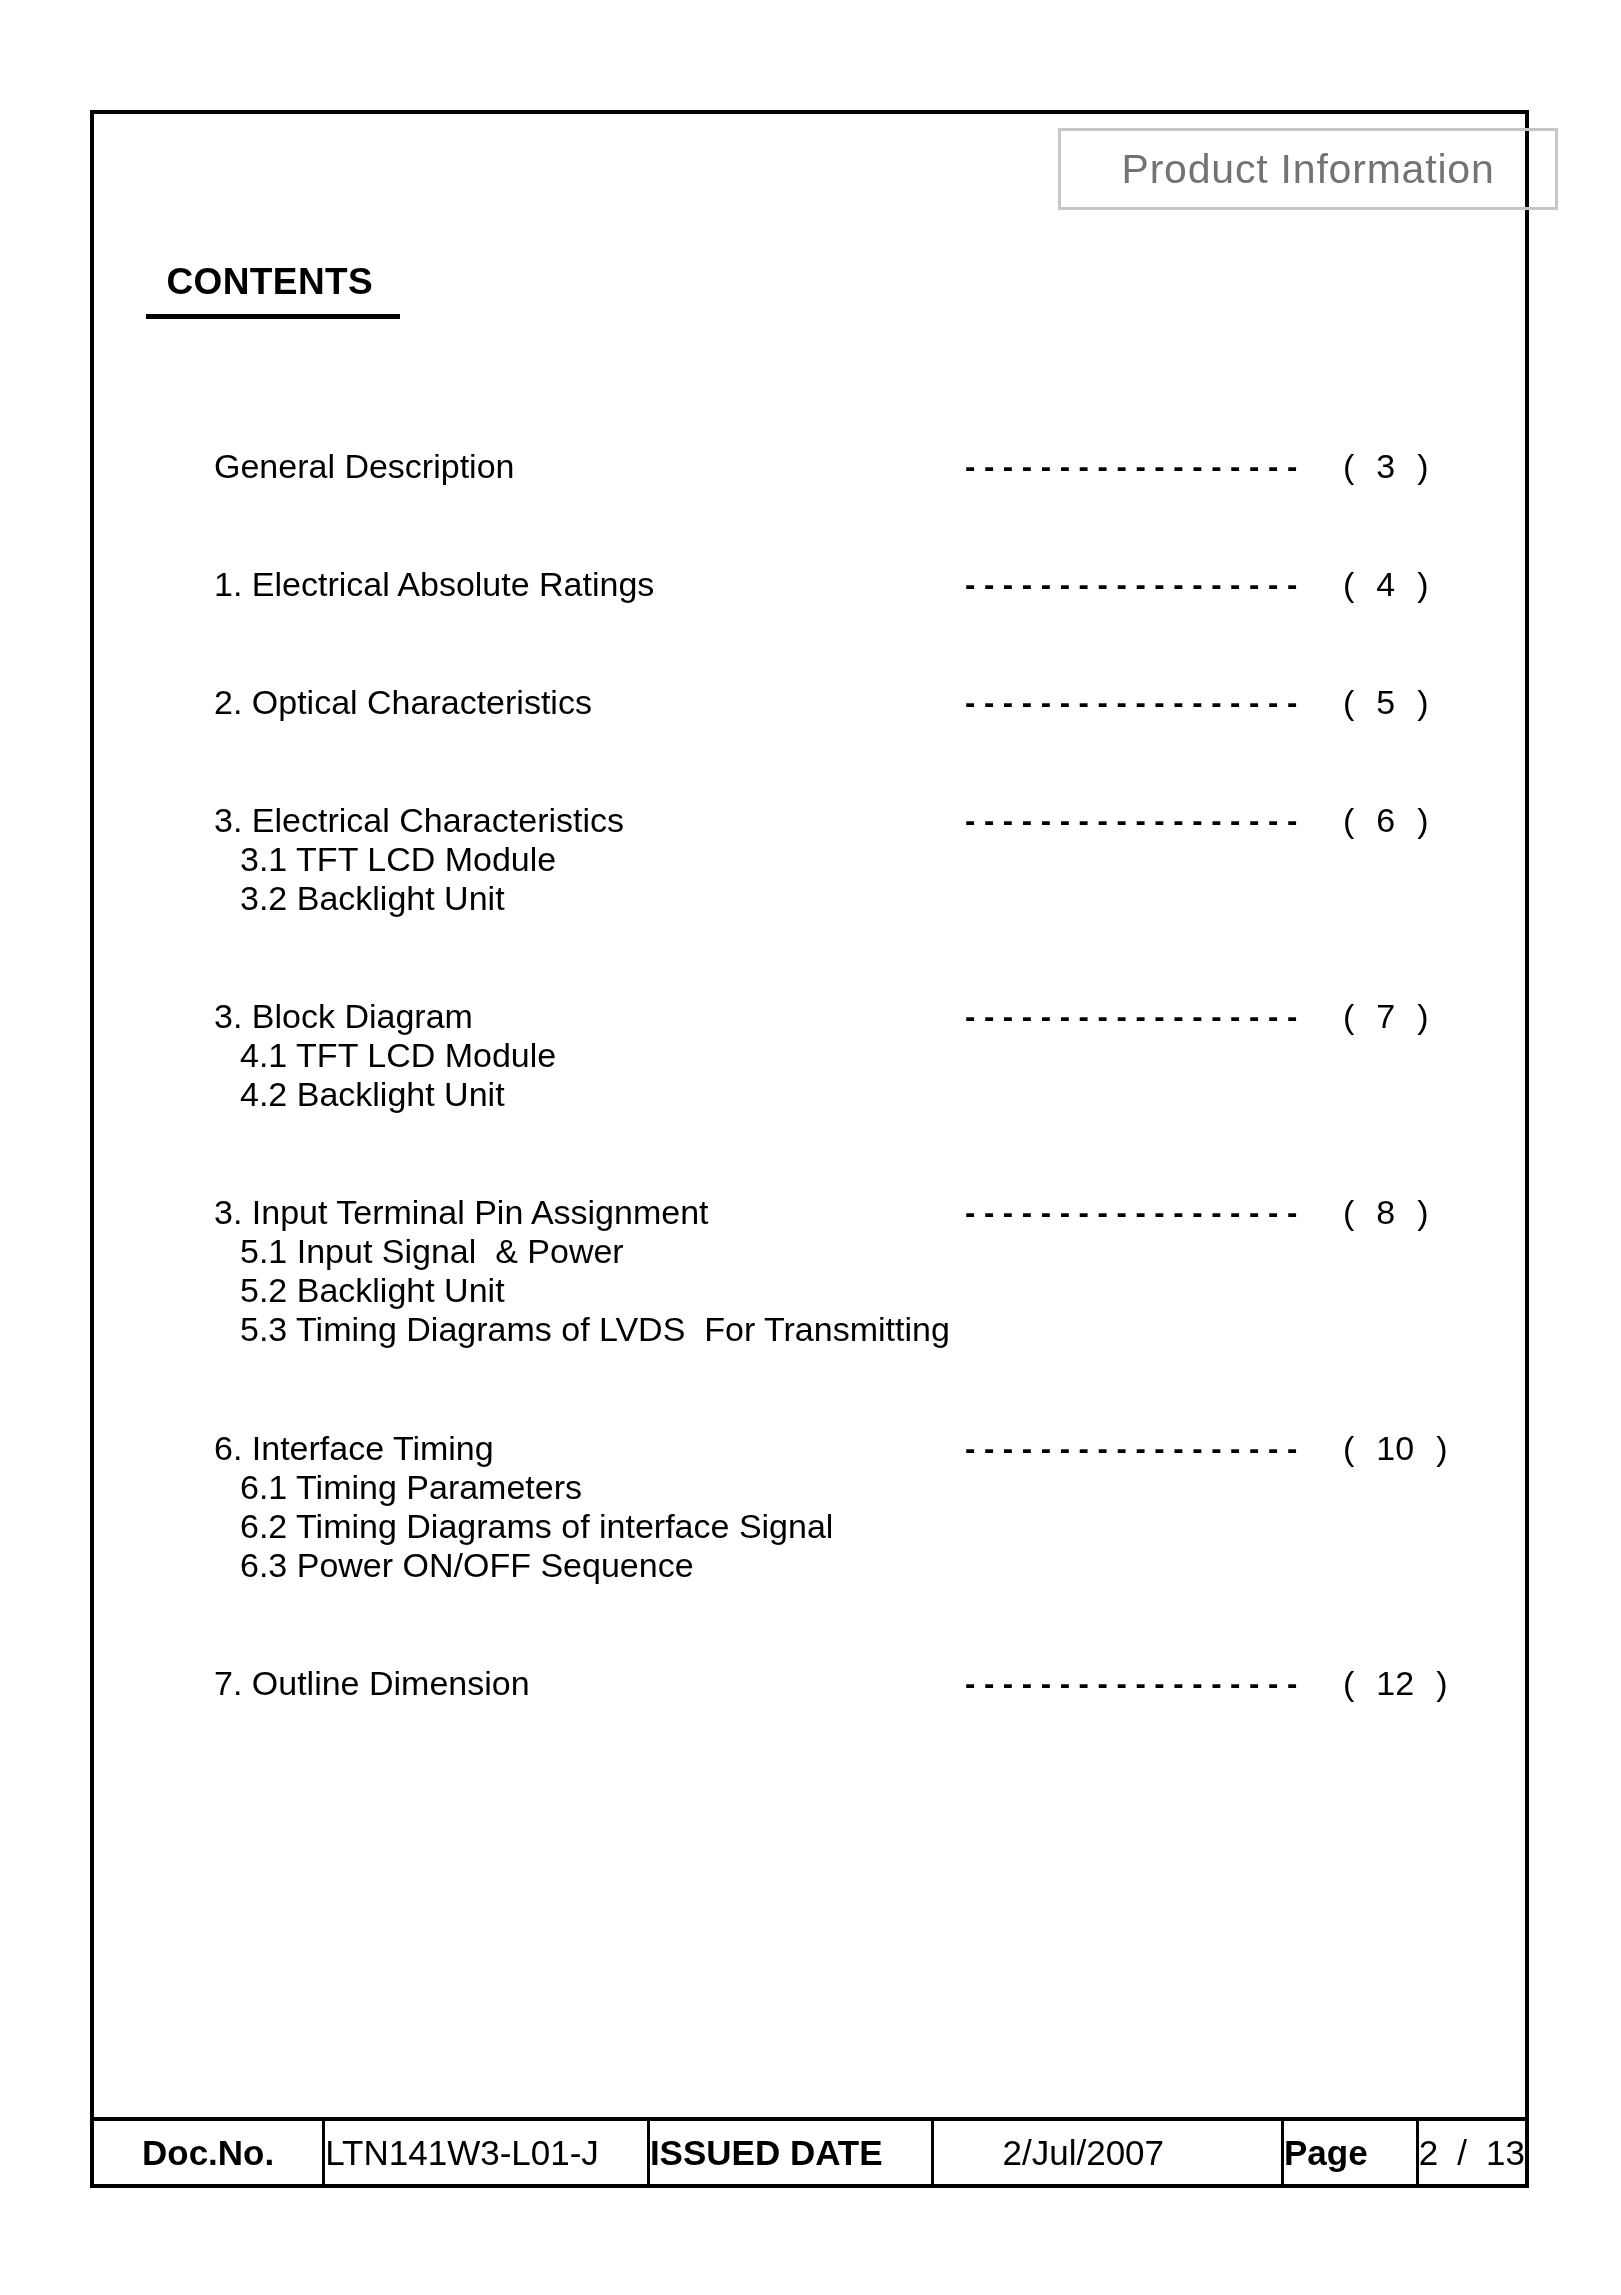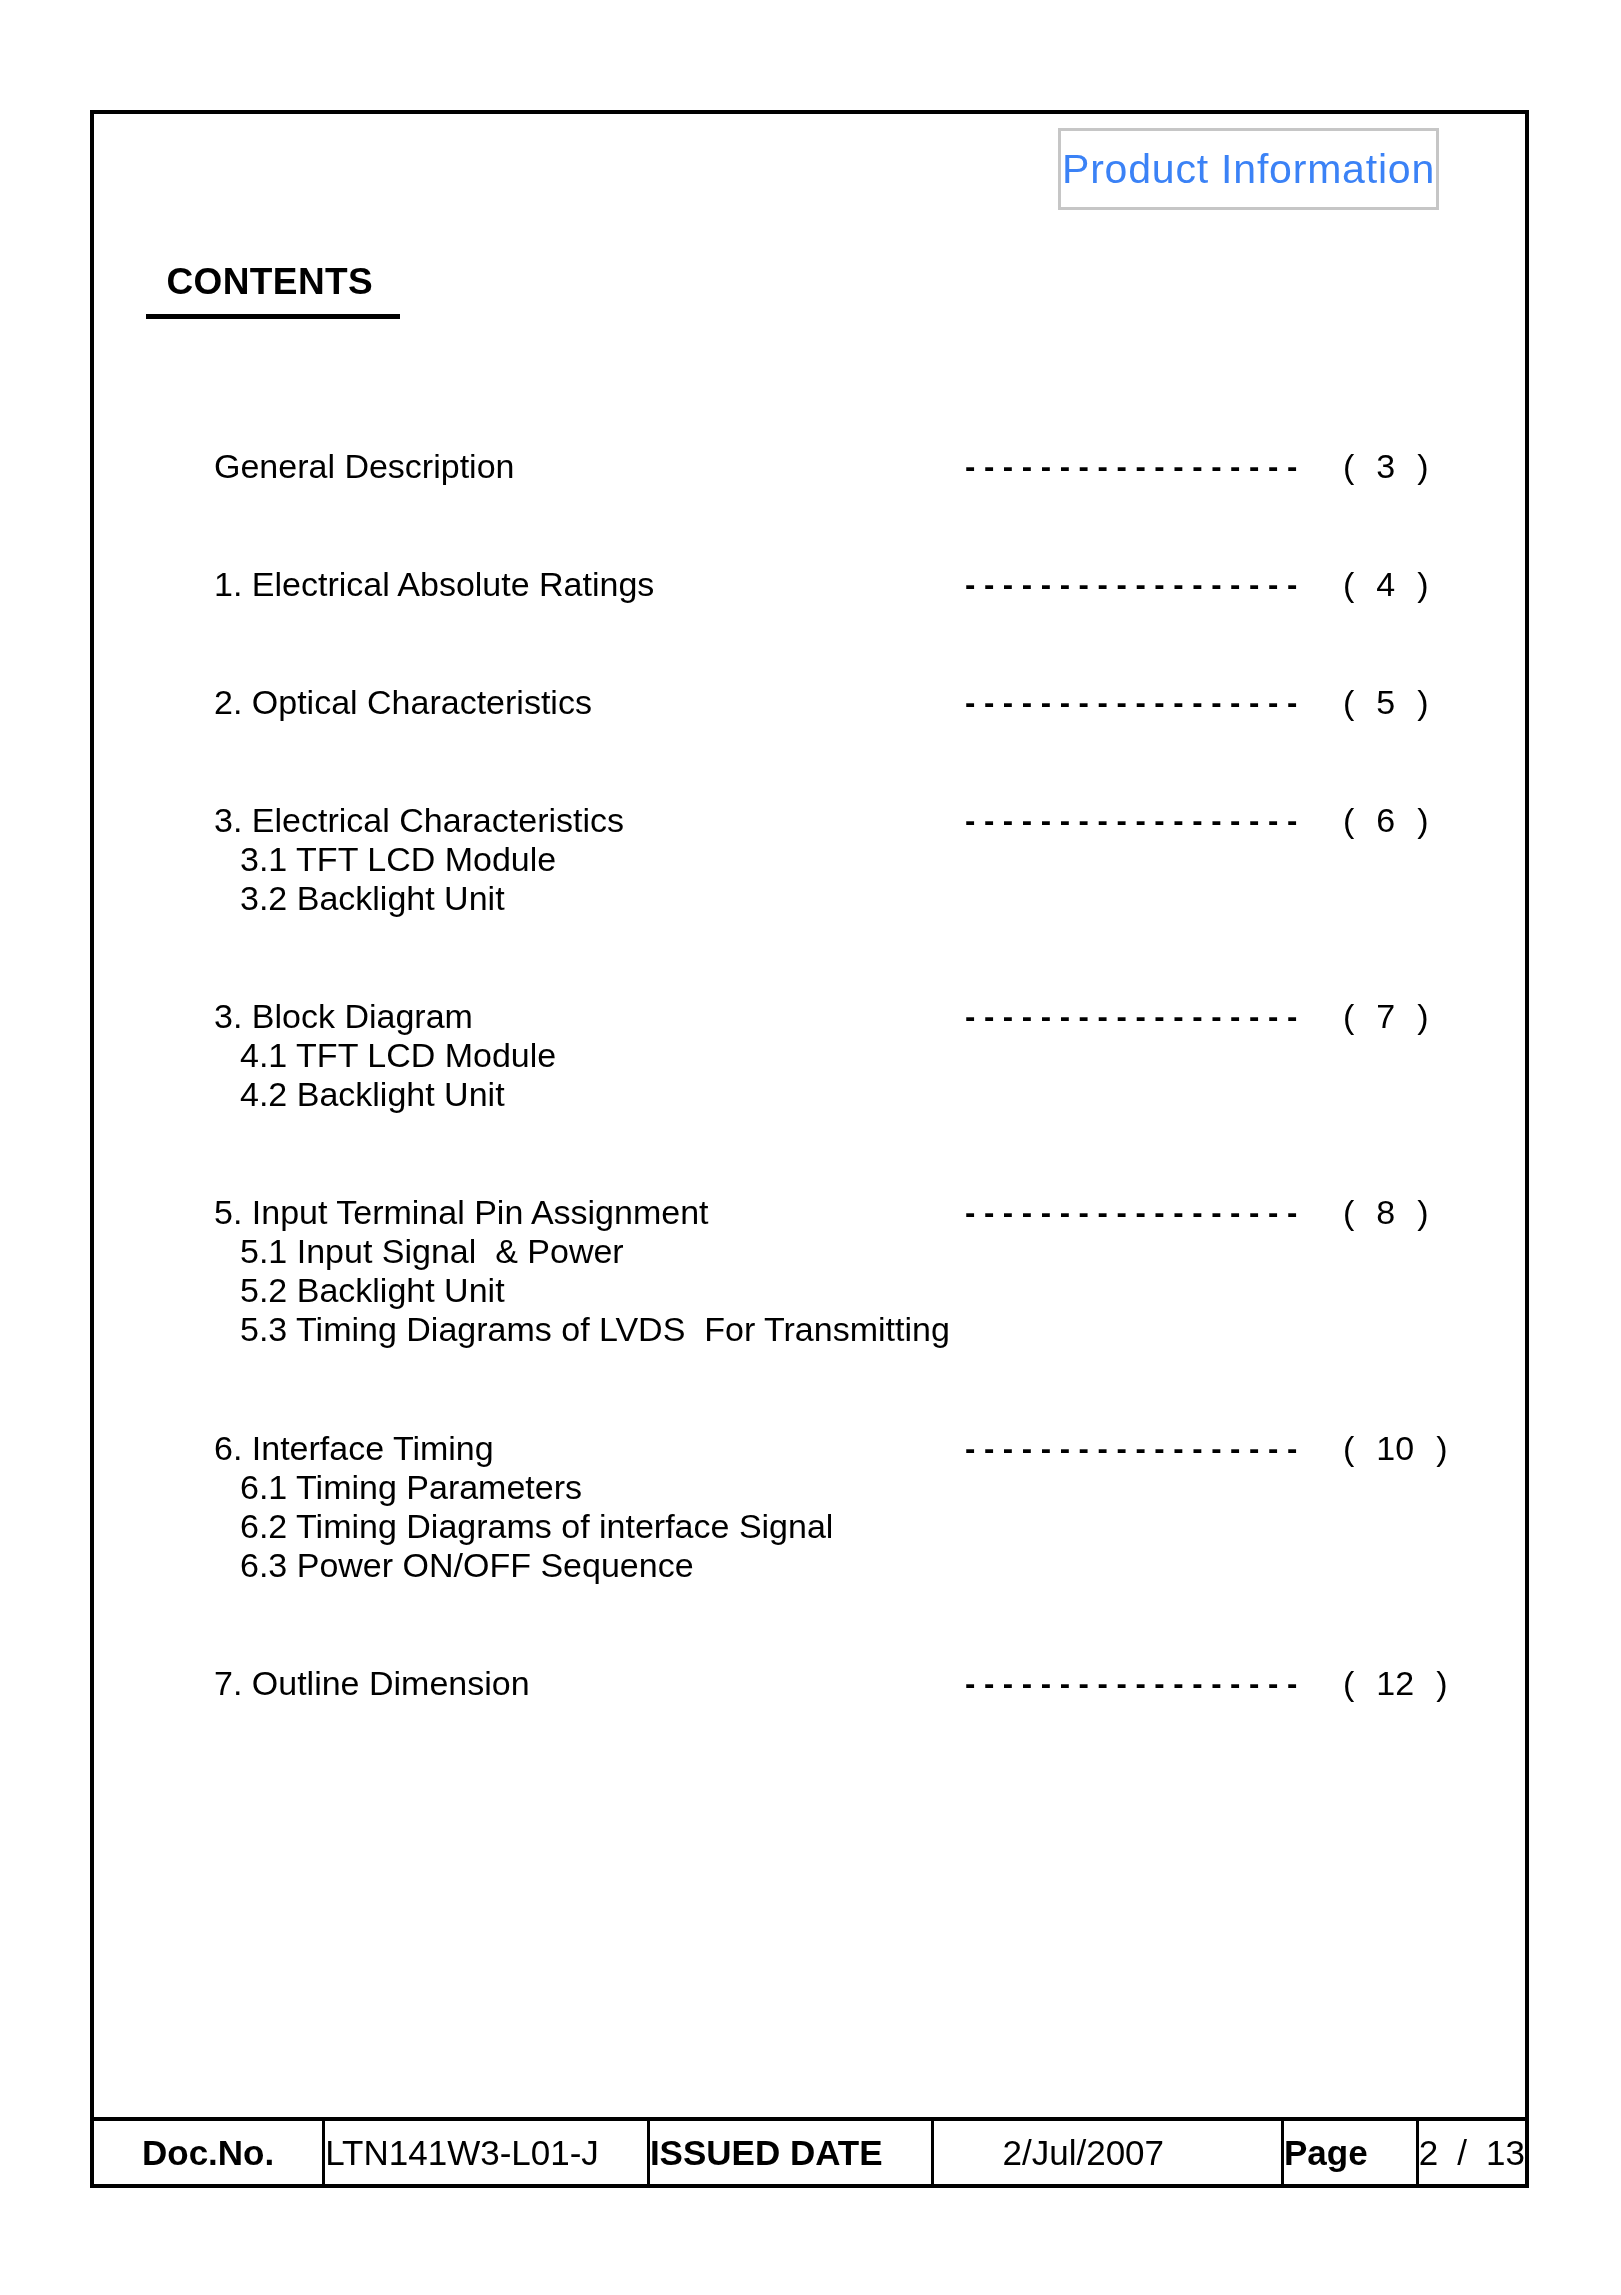--- a/index.html
+++ b/index.html
@@ -5,24 +5,24 @@
   html,body{margin:0;padding:0;background:#ffffff;}
   .page{
     position:relative;width:1622px;height:2295px;background:#ffffff;
     font-family:"Liberation Sans", sans-serif;color:#000;overflow:hidden;
   }
   .border-box{
     position:absolute;left:90px;top:110px;width:1439px;height:2077px;
     border:4.7px solid #000;box-sizing:border-box;background:#fff;
   }
   .badge{
-    position:absolute;left:1058px;top:128px;width:381px;height:82px;
+    position:absolute;left:1058px;top:128px;width:500px;height:82px;
     border:3.9px solid #c6c6c6;box-sizing:border-box;
     display:flex;align-items:center;justify-content:center;
-    color:#3b82f6;font-size:41px;letter-spacing:0.8px;white-space:nowrap;
+    color:#737373;font-size:41px;letter-spacing:0.8px;white-space:nowrap;
   }
   .contents-title{
     position:absolute;left:146px;top:261px;
     font-size:37px;font-weight:bold;letter-spacing:0.4px;
     padding:0 27px 11px 20.4px;border-bottom:5.5px solid #000;white-space:nowrap;
   }
   .toc{position:absolute;left:0;top:0;width:1315px;height:2295px;}
   .toc-row{position:absolute;left:214px;width:1319px;}
   .toc-line{font-size:34px;line-height:39px;white-space:pre;}
   .toc-sub{margin-left:26px;}
@@ -89,21 +89,21 @@
         <span class="pageref">( 6 )</span>
       </div>
       <div class="toc-row" style="top: 997px;">
         <div class="toc-line">3. Block Diagram</div>
         <div class="toc-line toc-sub">4.1 TFT LCD Module</div>
         <div class="toc-line toc-sub">4.2 Backlight Unit</div>
         <span class="leader">- - - - - - - - - - - - - - - - - -</span>
         <span class="pageref">( 7 )</span>
       </div>
       <div class="toc-row" style="top: 1193px;">
-        <div class="toc-line">5. Input Terminal Pin Assignment</div>
+        <div class="toc-line">3. Input Terminal Pin Assignment</div>
         <div class="toc-line toc-sub">5.1 Input Signal  &amp; Power</div>
         <div class="toc-line toc-sub">5.2 Backlight Unit</div>
         <div class="toc-line toc-sub">5.3 Timing Diagrams of LVDS  For Transmitting</div>
         <span class="leader">- - - - - - - - - - - - - - - - - -</span>
         <span class="pageref">( 8 )</span>
       </div>
       <div class="toc-row" style="top: 1429px;">
         <div class="toc-line">6. Interface Timing</div>
         <div class="toc-line toc-sub">6.1 Timing Parameters</div>
         <div class="toc-line toc-sub">6.2 Timing Diagrams of interface Signal</div>

